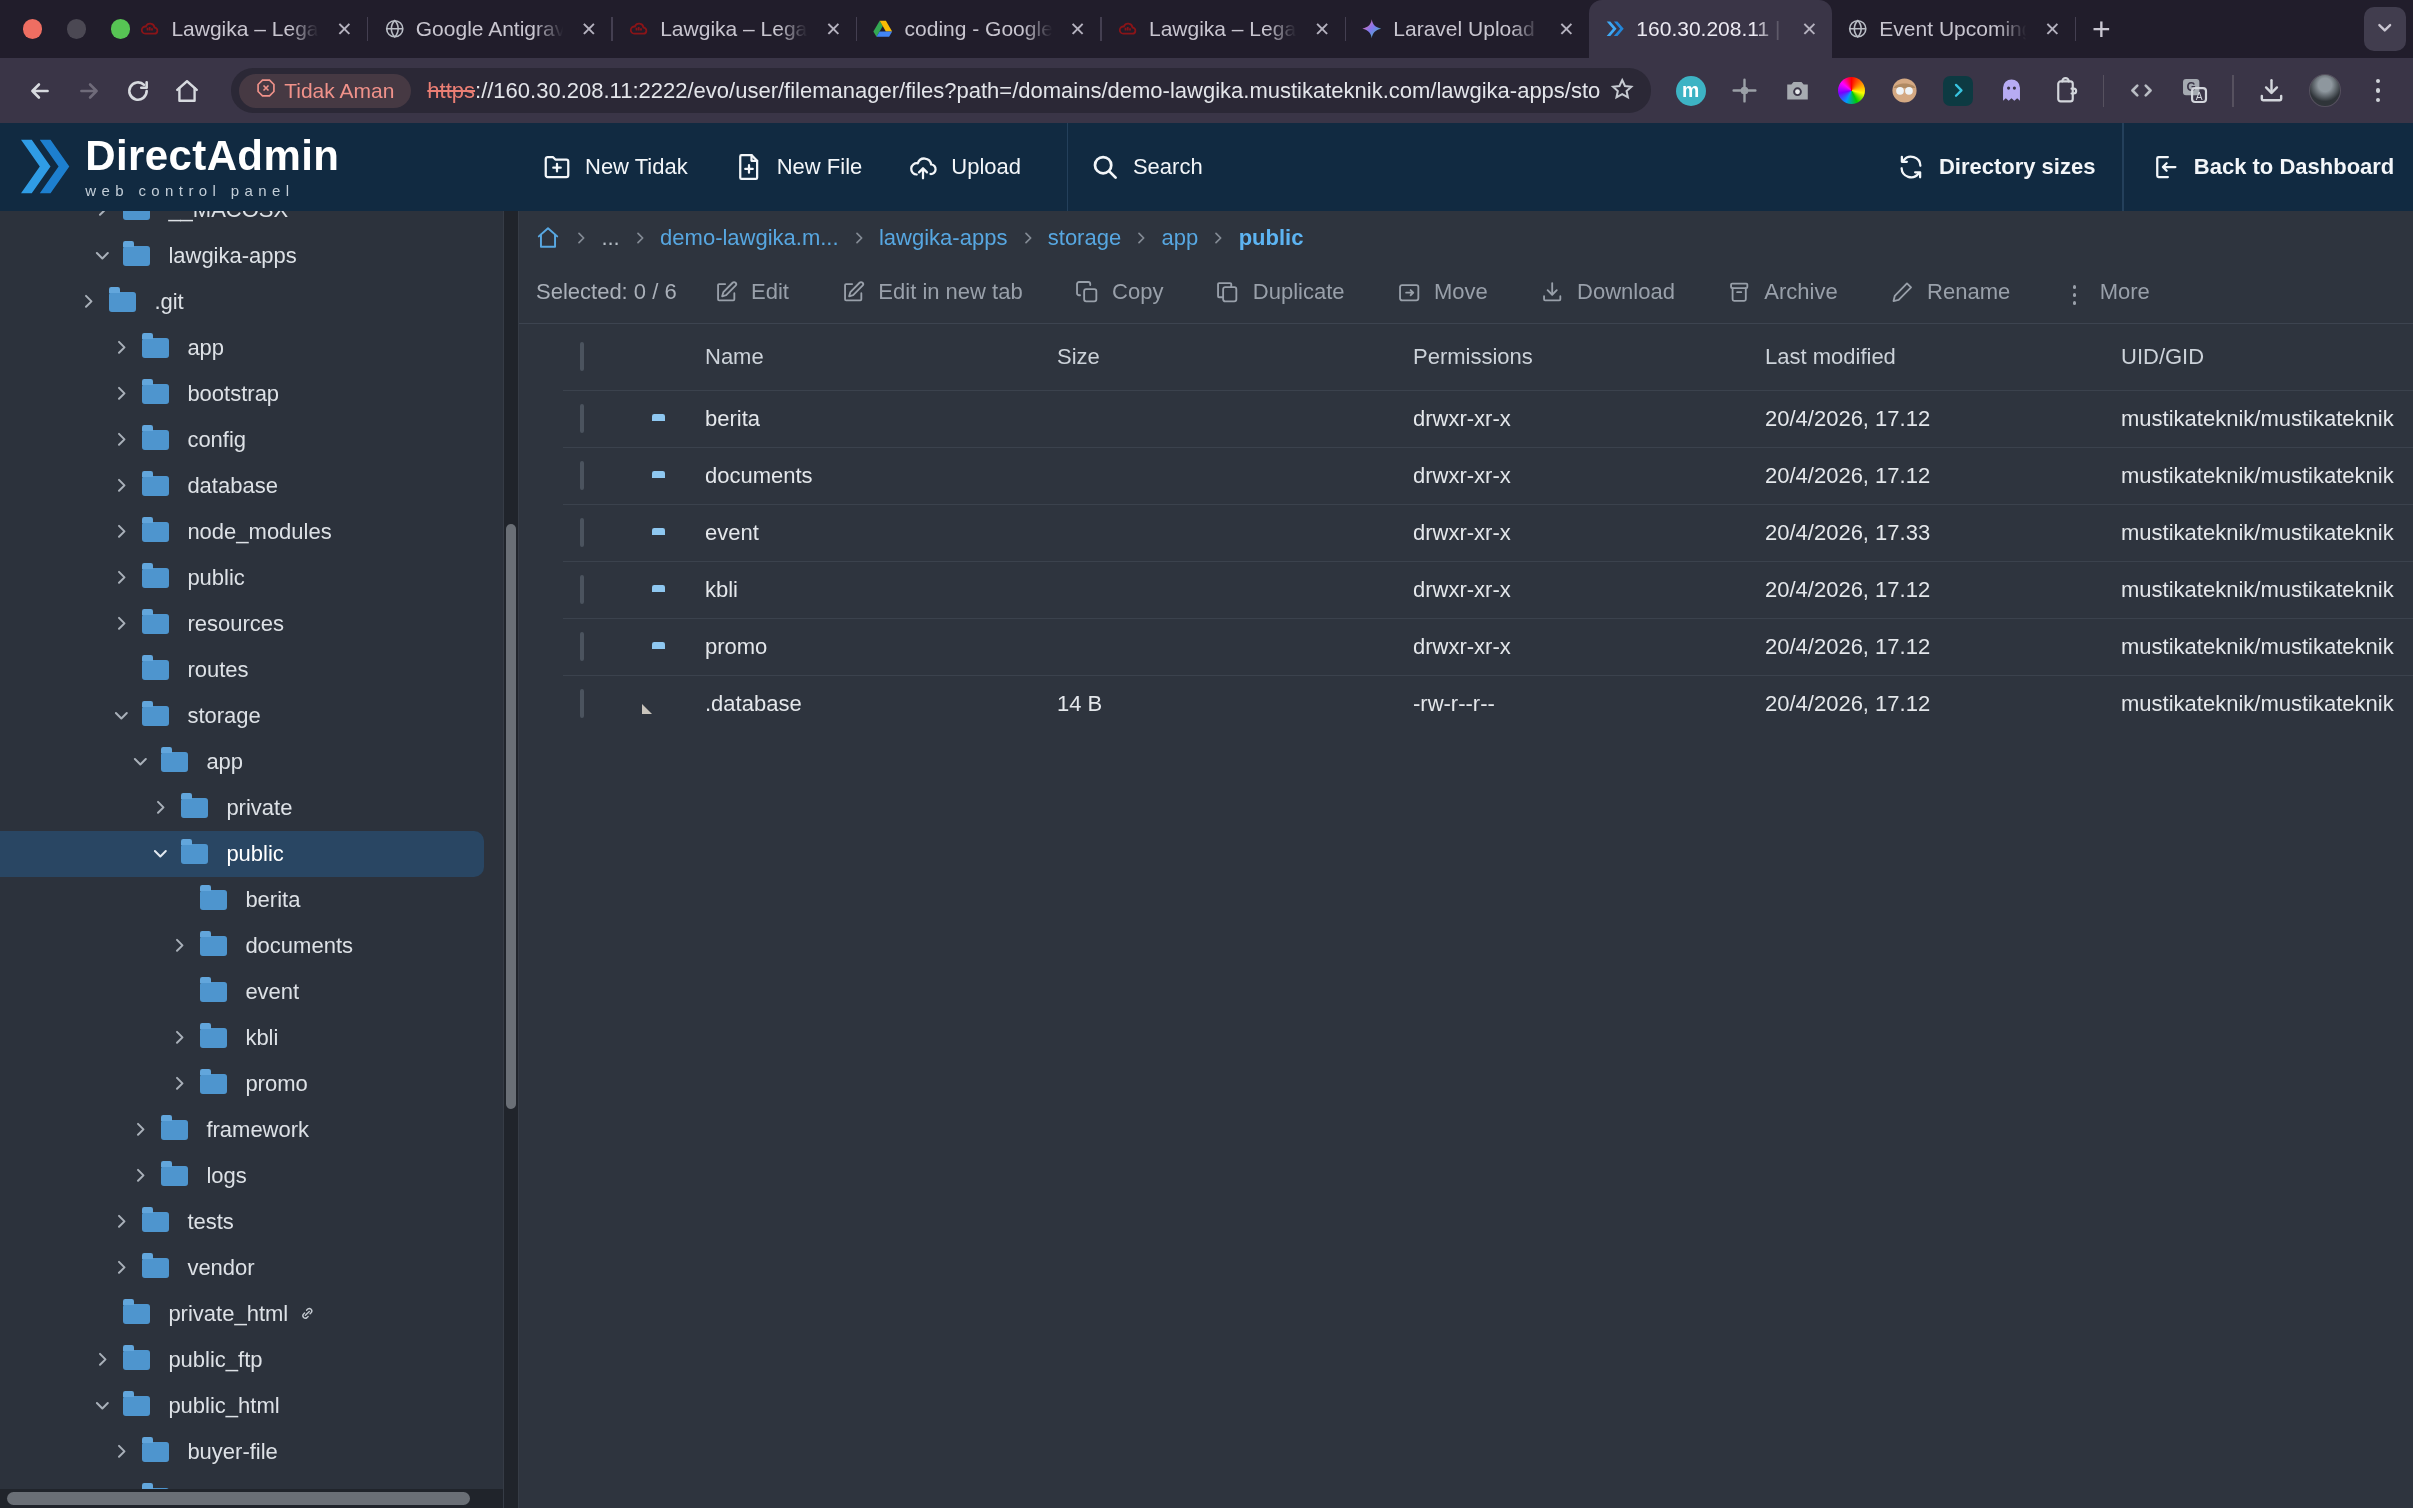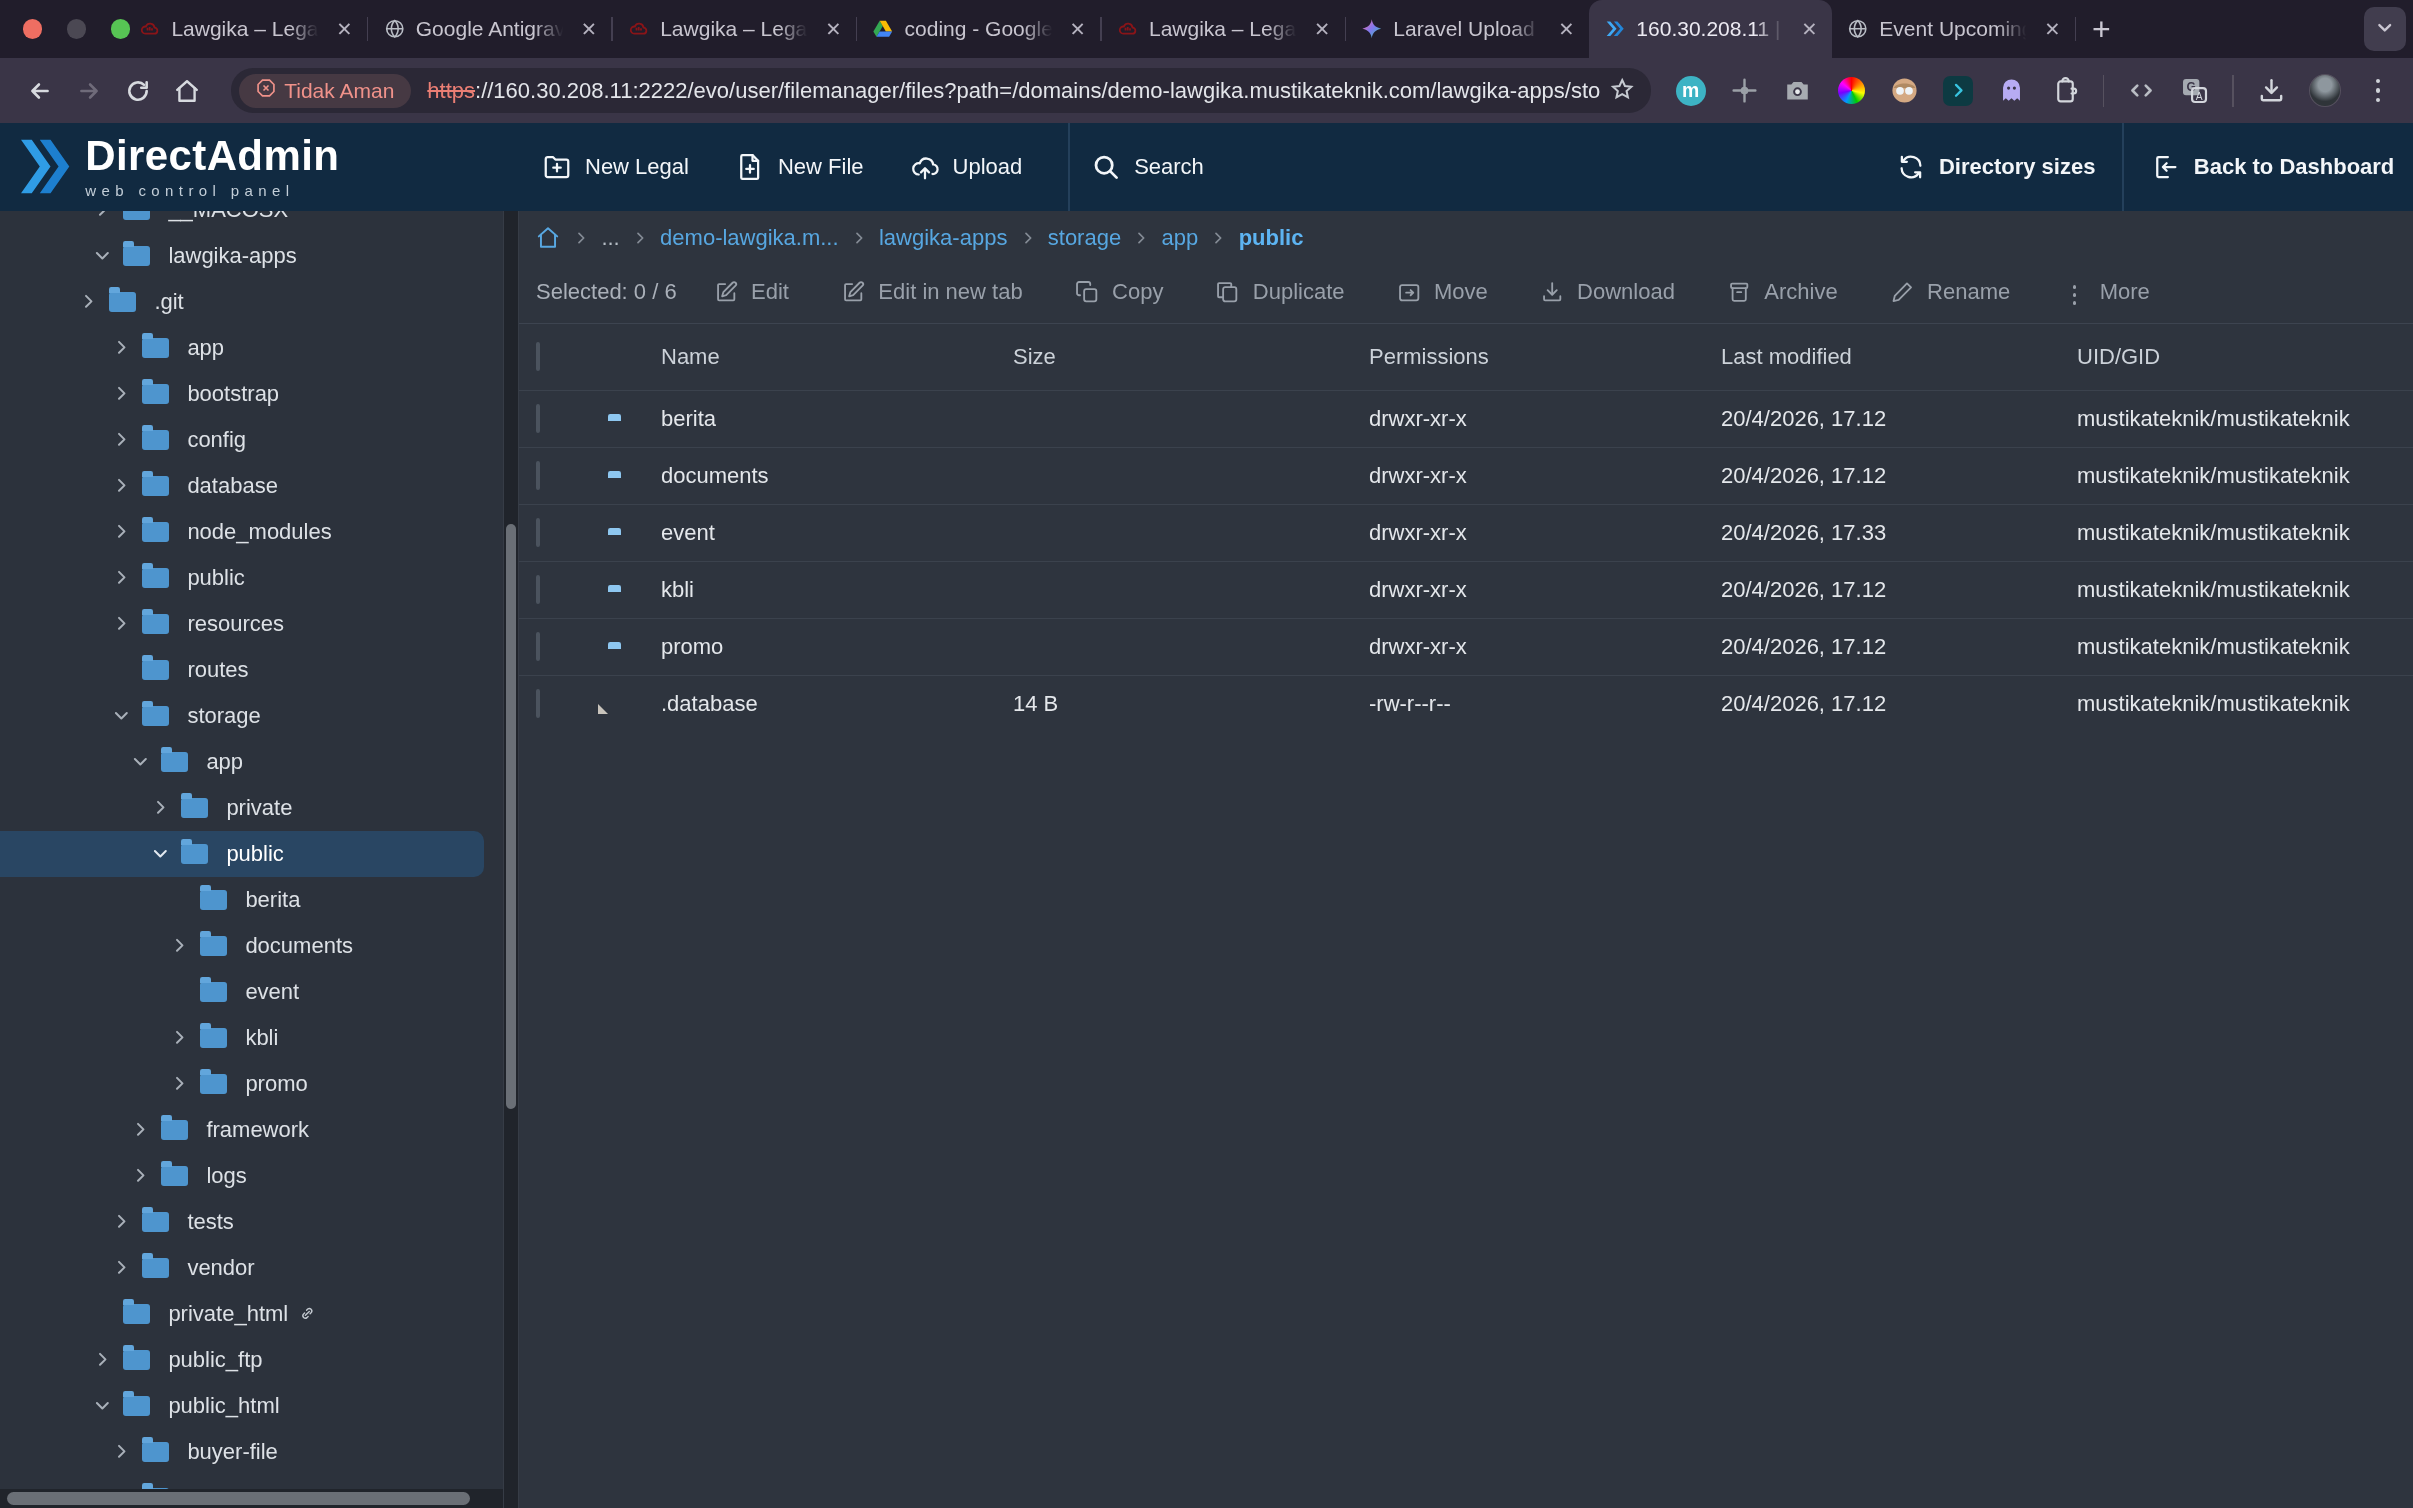--- a/index.html
+++ b/index.html
@@ -101,21 +101,21 @@
   .bc-home { color:#58a8e2; display:flex; } .bc-home svg { width:26px; height:26px; }
   .bc-sep { color:#848b95; display:flex; } .bc-sep svg { width:16px; height:16px; }
   .bc-link { color:#57a7e1; } .bc-ellipsis { color:#b6bdc5; } .bc-current { color:#5db4f2; font-weight:700; }
   .actionbar { height:55px; display:flex; align-items:center; padding-left:17px; color:#99a0aa; font-size:22px; }
   .ab-count { margin-right:37px; color:#aab0b9; }
   .ab-btn { display:flex; align-items:flex-end; gap:13px; margin-right:52px; color:#99a0aa; }
   .ab-btn svg { width:24.4px; height:24.4px; }
   .ab-dots { display:flex; flex-direction:column; gap:4.3px; align-items:center; width:24.4px; }
   .ab-dots i { width:3.6px; height:3.6px; border-radius:50%; background:#99a0aa; }
 
-  .ftable { margin-top:4.3px; border-top:1.4px solid #3d4450; }
+  .ftable { margin-top:4.3px; border-top:1.4px solid #3d4450;padding-left:44px; }
   .frow { display:grid; grid-template-columns:72px 70px 352px 356px 352px 356px 1fr; align-items:center; }
   .frow.head { height:66px; color:#ccd2d9; font-size:22px; }
   .frow.body { height:57px; color:#e4e7eb; font-size:22px; border-top:0.7px solid rgba(150,160,175,0.13); }
   .cell-check { padding-left:16.5px; }
   .checkbox { width:29px; height:34px; border:2.2px solid #4b535e; border-radius:8.6px; background:transparent; }
   .cell-icon { padding-left:16.5px; }
   .f-folder { width:30px; height:23px; background:#74b7ea; border-radius:2.9px; position:relative; }
   .f-folder::before { content:""; position:absolute; top:-5px; left:0; width:13px; height:6.5px;
     background:#8ec7f0; border-radius:2.2px 2.2px 0 0; }
   .f-file { width:26px; height:33px; background:#ece9e3; border-radius:2.2px; position:relative; overflow:hidden; }
@@ -374,21 +374,21 @@
       </span>
     </div>
     <div class="da-actions" id="da-actions">
         <div class="da-btn">
           <span style="display: flex;">
             <svg viewBox="0 0 24 24" fill="none" stroke="currentColor" stroke-width="1.8" stroke-linecap="round" stroke-linejoin="round">
               <path d="M3 7.5V5.5A1.5 1.5 0 0 1 4.5 4h4.2l2 2h8.8A1.5 1.5 0 0 1 21 7.5v11A1.5 1.5 0 0 1 19.5 20h-15A1.5 1.5 0 0 1 3 18.5z"></path>
               <path d="M12 9.5v6M9 12.5h6"></path>
             </svg>
           </span>
-          <span>New Legal</span>
+          <span>New Tidak</span>
         </div>
         <div class="da-btn">
           <span style="display: flex;">
             <svg viewBox="0 0 24 24" fill="none" stroke="currentColor" stroke-width="1.8" stroke-linecap="round" stroke-linejoin="round">
               <path d="M6 2.5h8l4.5 4.5v13.5a1 1 0 0 1-1 1H6a1 1 0 0 1-1-1v-17a1 1 0 0 1 1-1z"></path>
               <path d="M14 2.5V7h4.5"></path>
               <path d="M12 10.5v6M9 13.5h6"></path>
             </svg>
           </span>
           <span>New File</span>

